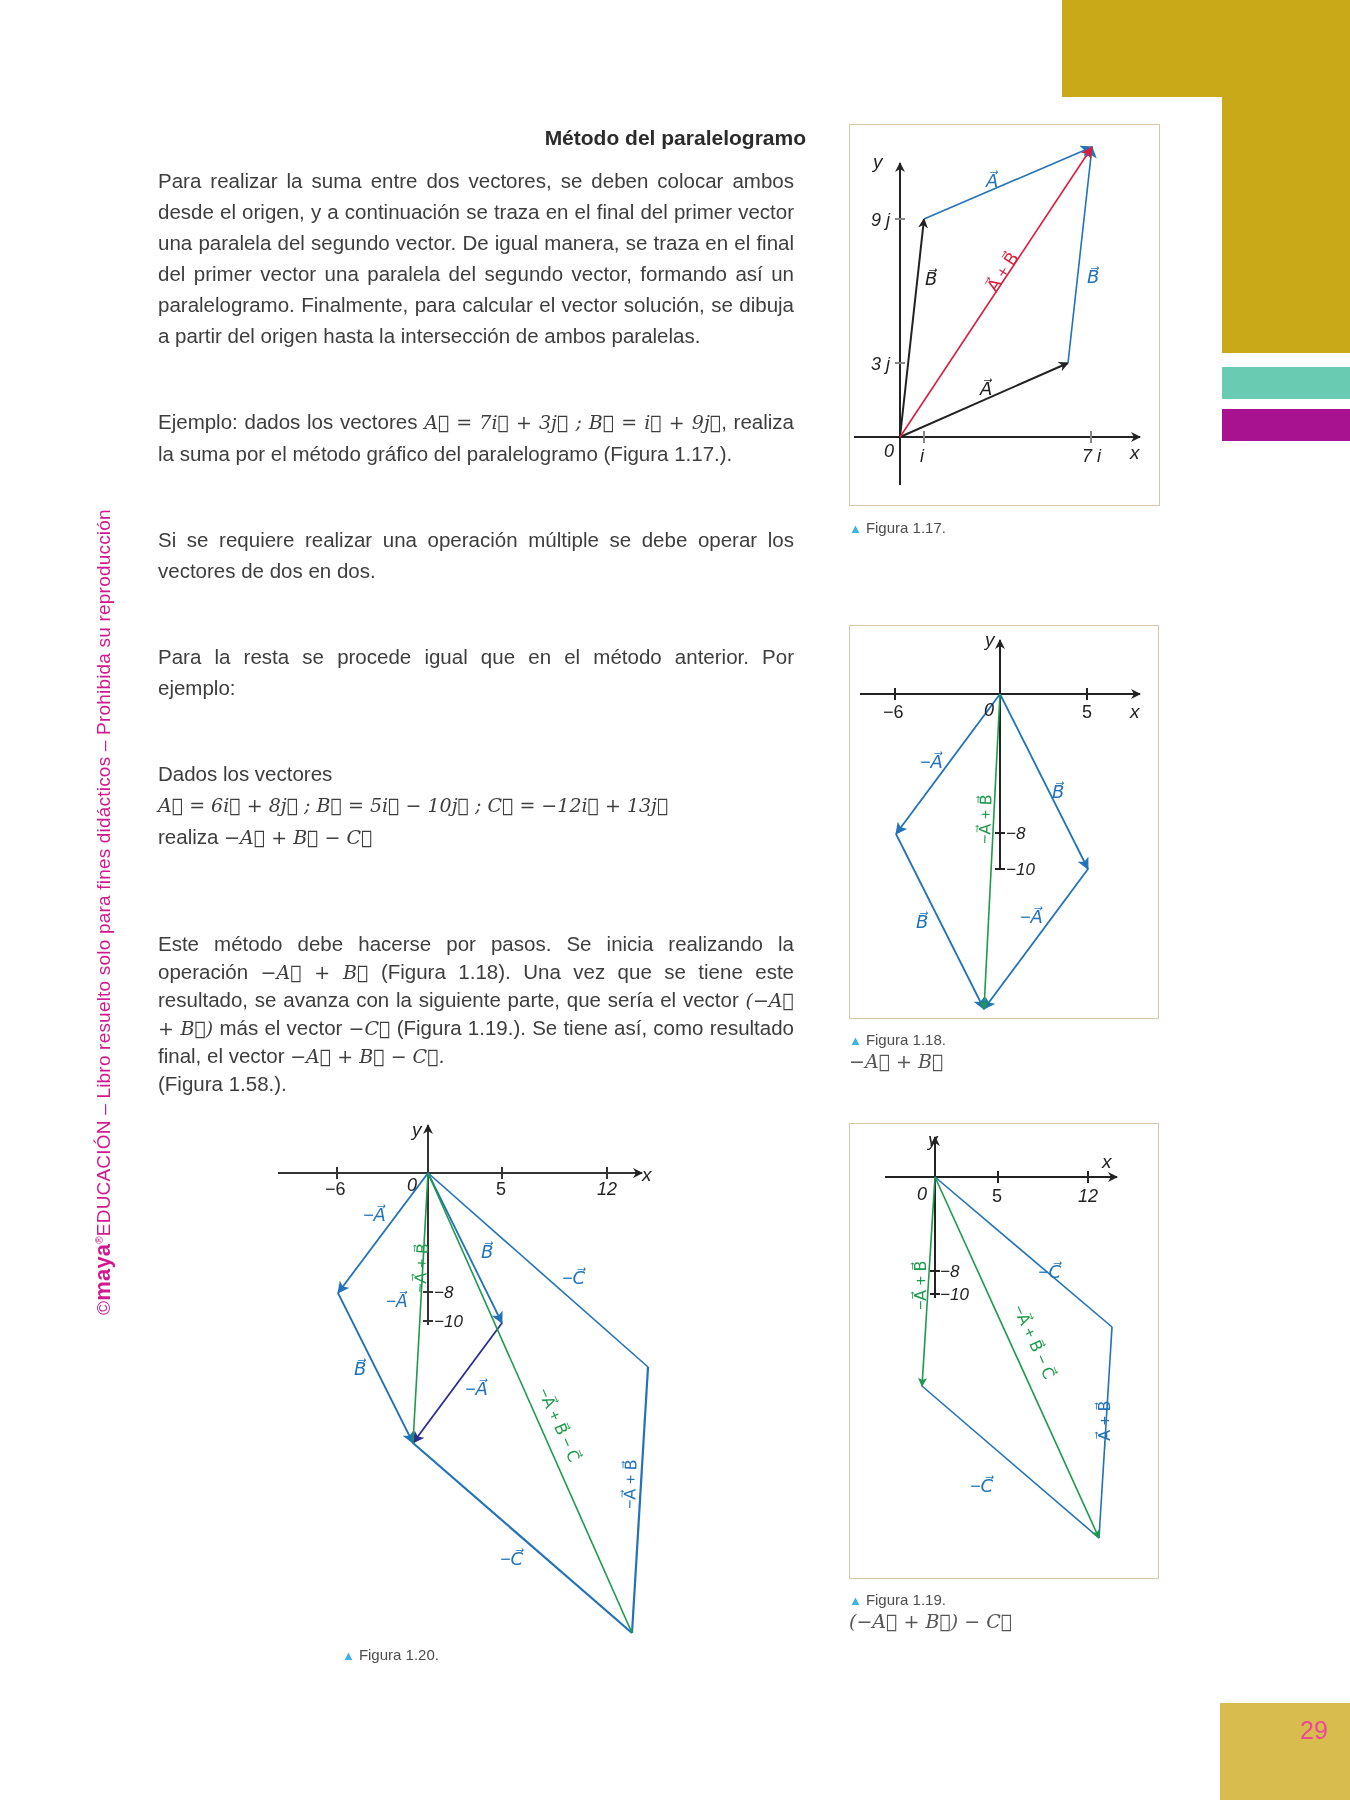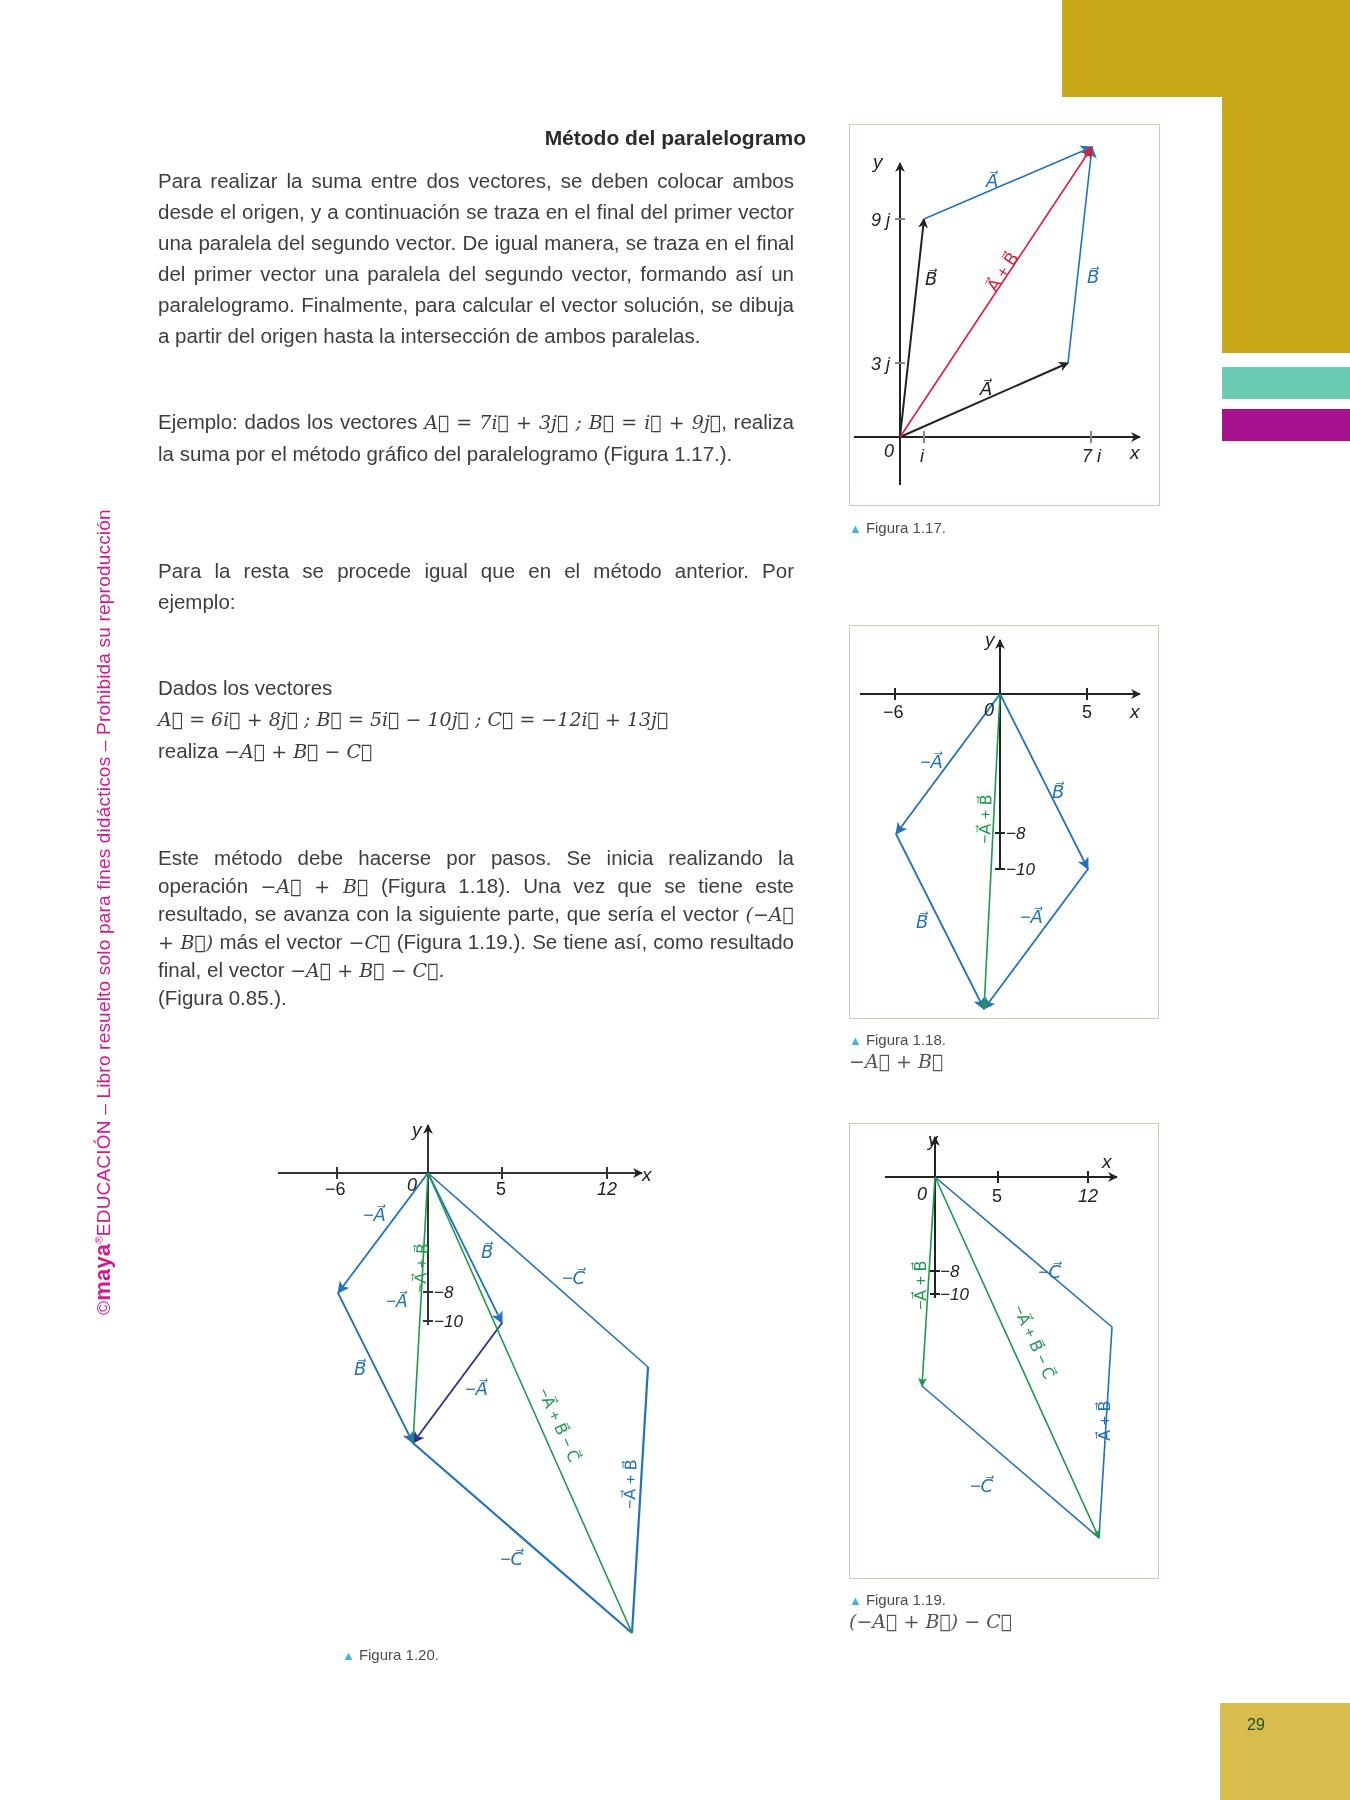--- a/index.html
+++ b/index.html
@@ -4,21 +4,21 @@
 <style>
   html,body{margin:0;padding:0;}
   body{width:1350px;height:1800px;position:relative;background:#ffffff;overflow:hidden;
        font-family:"Liberation Sans","DejaVu Sans",sans-serif;color:#3a3a3a;}
   .abs{position:absolute;}
   .gold-top{left:1062px;top:0;width:288px;height:97px;background:#c9a918;}
   .gold-side{left:1222px;top:0;width:128px;height:353px;background:#c9a918;}
   .teal-bar{left:1222px;top:367px;width:128px;height:32px;background:#69cbb1;}
   .magenta-bar{left:1222px;top:409px;width:128px;height:32px;background:#a8118f;}
   .page-num-box{left:1220px;top:1703px;width:130px;height:97px;background:#d8bd4e;}
-  .page-num{left:1247px;top:1716px;font-size:16px;color:#14532d;}
+  .page-num{left:1300px;top:1716px;font-size:25px;color:#ec4899;}
   .side-note{left:90px;top:1315px;transform-origin:0 0;transform:rotate(-90deg);
              white-space:nowrap;font-size:19px;color:#d3178f;letter-spacing:0.2px;}
   .side-note .brand{font-weight:bold;font-size:22px;}
   .side-note sup{font-size:10px;}
   .text-col{left:146px;top:122px;width:660px;font-size:20.5px;line-height:31px;color:#3d3d3d;
             font-family:"Liberation Sans","DejaVu Sans",sans-serif;}
   .heading{font-weight:bold;color:#2b2b2b;font-size:21px;margin:0;text-align:right;}
   .para{margin:12px;text-align:justify;}
   .gap{height:31px;}
   .math{font-family:"DejaVu Serif","Liberation Serif",serif;font-style:italic;font-size:19px;}
@@ -44,38 +44,39 @@
 
 <div class="abs text-col">
   <p class="heading">Método del paralelogramo</p>
   <p class="para">Para realizar la suma entre dos vectores, se deben colocar ambos desde el origen, y a continuación se traza en el final del primer vector una paralela del segundo vector. De igual manera, se traza en el final del primer vector una paralela del segundo vector, formando así un paralelogramo. Finalmente, para calcular el vector solución, se dibuja a partir del origen hasta la intersección de ambos paralelas.</p>
   <div class="gap"></div>
   <p class="para">
     <span>Ejemplo: dados los vectores</span>
     <span class="math">A⃗ = 7i⃗ + 3j⃗ ;  B⃗ = i⃗ + 9j⃗</span><span>, realiza la suma por el método gráfico del paralelogramo (Figura 1.17.).</span>
   </p>
   <div class="gap"></div>
+  <p class="para">Si se requiere realizar una operación múltiple se debe operar los vectores de dos en dos.</p>
   <div class="gap"></div>
   <p class="para">Para la resta se procede igual que en el método anterior. Por ejemplo:</p>
   <div class="gap"></div>
   <p class="para">
     <span>Dados los vectores</span><br>
     <span class="math">A⃗ = 6i⃗ + 8j⃗ ;  B⃗ = 5i⃗ − 10j⃗ ;  C⃗ = −12i⃗ + 13j⃗</span><br>
     <span>realiza</span>
     <span class="math">−A⃗ + B⃗ − C⃗</span>
   </p>
   <div class="gap"></div>
   <div class="gap" style="height:22px"></div>
   <p class="para" style="line-height:28px">
     <span>Este método debe hacerse por pasos. Se inicia realizando la operación</span>
     <span class="math">−A⃗ + B⃗</span><span> (Figura 1.18). Una vez que se tiene este resultado, se avanza con la siguiente parte, que sería el vector</span>
     <span class="math">(−A⃗ + B⃗)</span><span> más el vector</span>
     <span class="math">−C⃗</span><span> (Figura 1.19.). Se tiene así, como resultado final, el vector</span>
     <span class="math">−A⃗ + B⃗ − C⃗.</span><br>
-    <span>(Figura 0.85.).</span>
+    <span>(Figura 1.58.).</span>
   </p>
 </div>
 
 <svg width="0" height="0" style="position:absolute">
   <defs>
     <marker id="ah-black" markerWidth="10" markerHeight="10" refX="9" refY="5" orient="auto" markerUnits="userSpaceOnUse">
         <path d="M0,0 L10,5 L0,10 L3,5 z" fill="#222"></path>
       </marker>
     <marker id="ah-blue" markerWidth="12" markerHeight="12" refX="11" refY="6" orient="auto" markerUnits="userSpaceOnUse">
         <path d="M0,0 L12,6 L0,12 L3,6 z" fill="#2273b9"></path>

